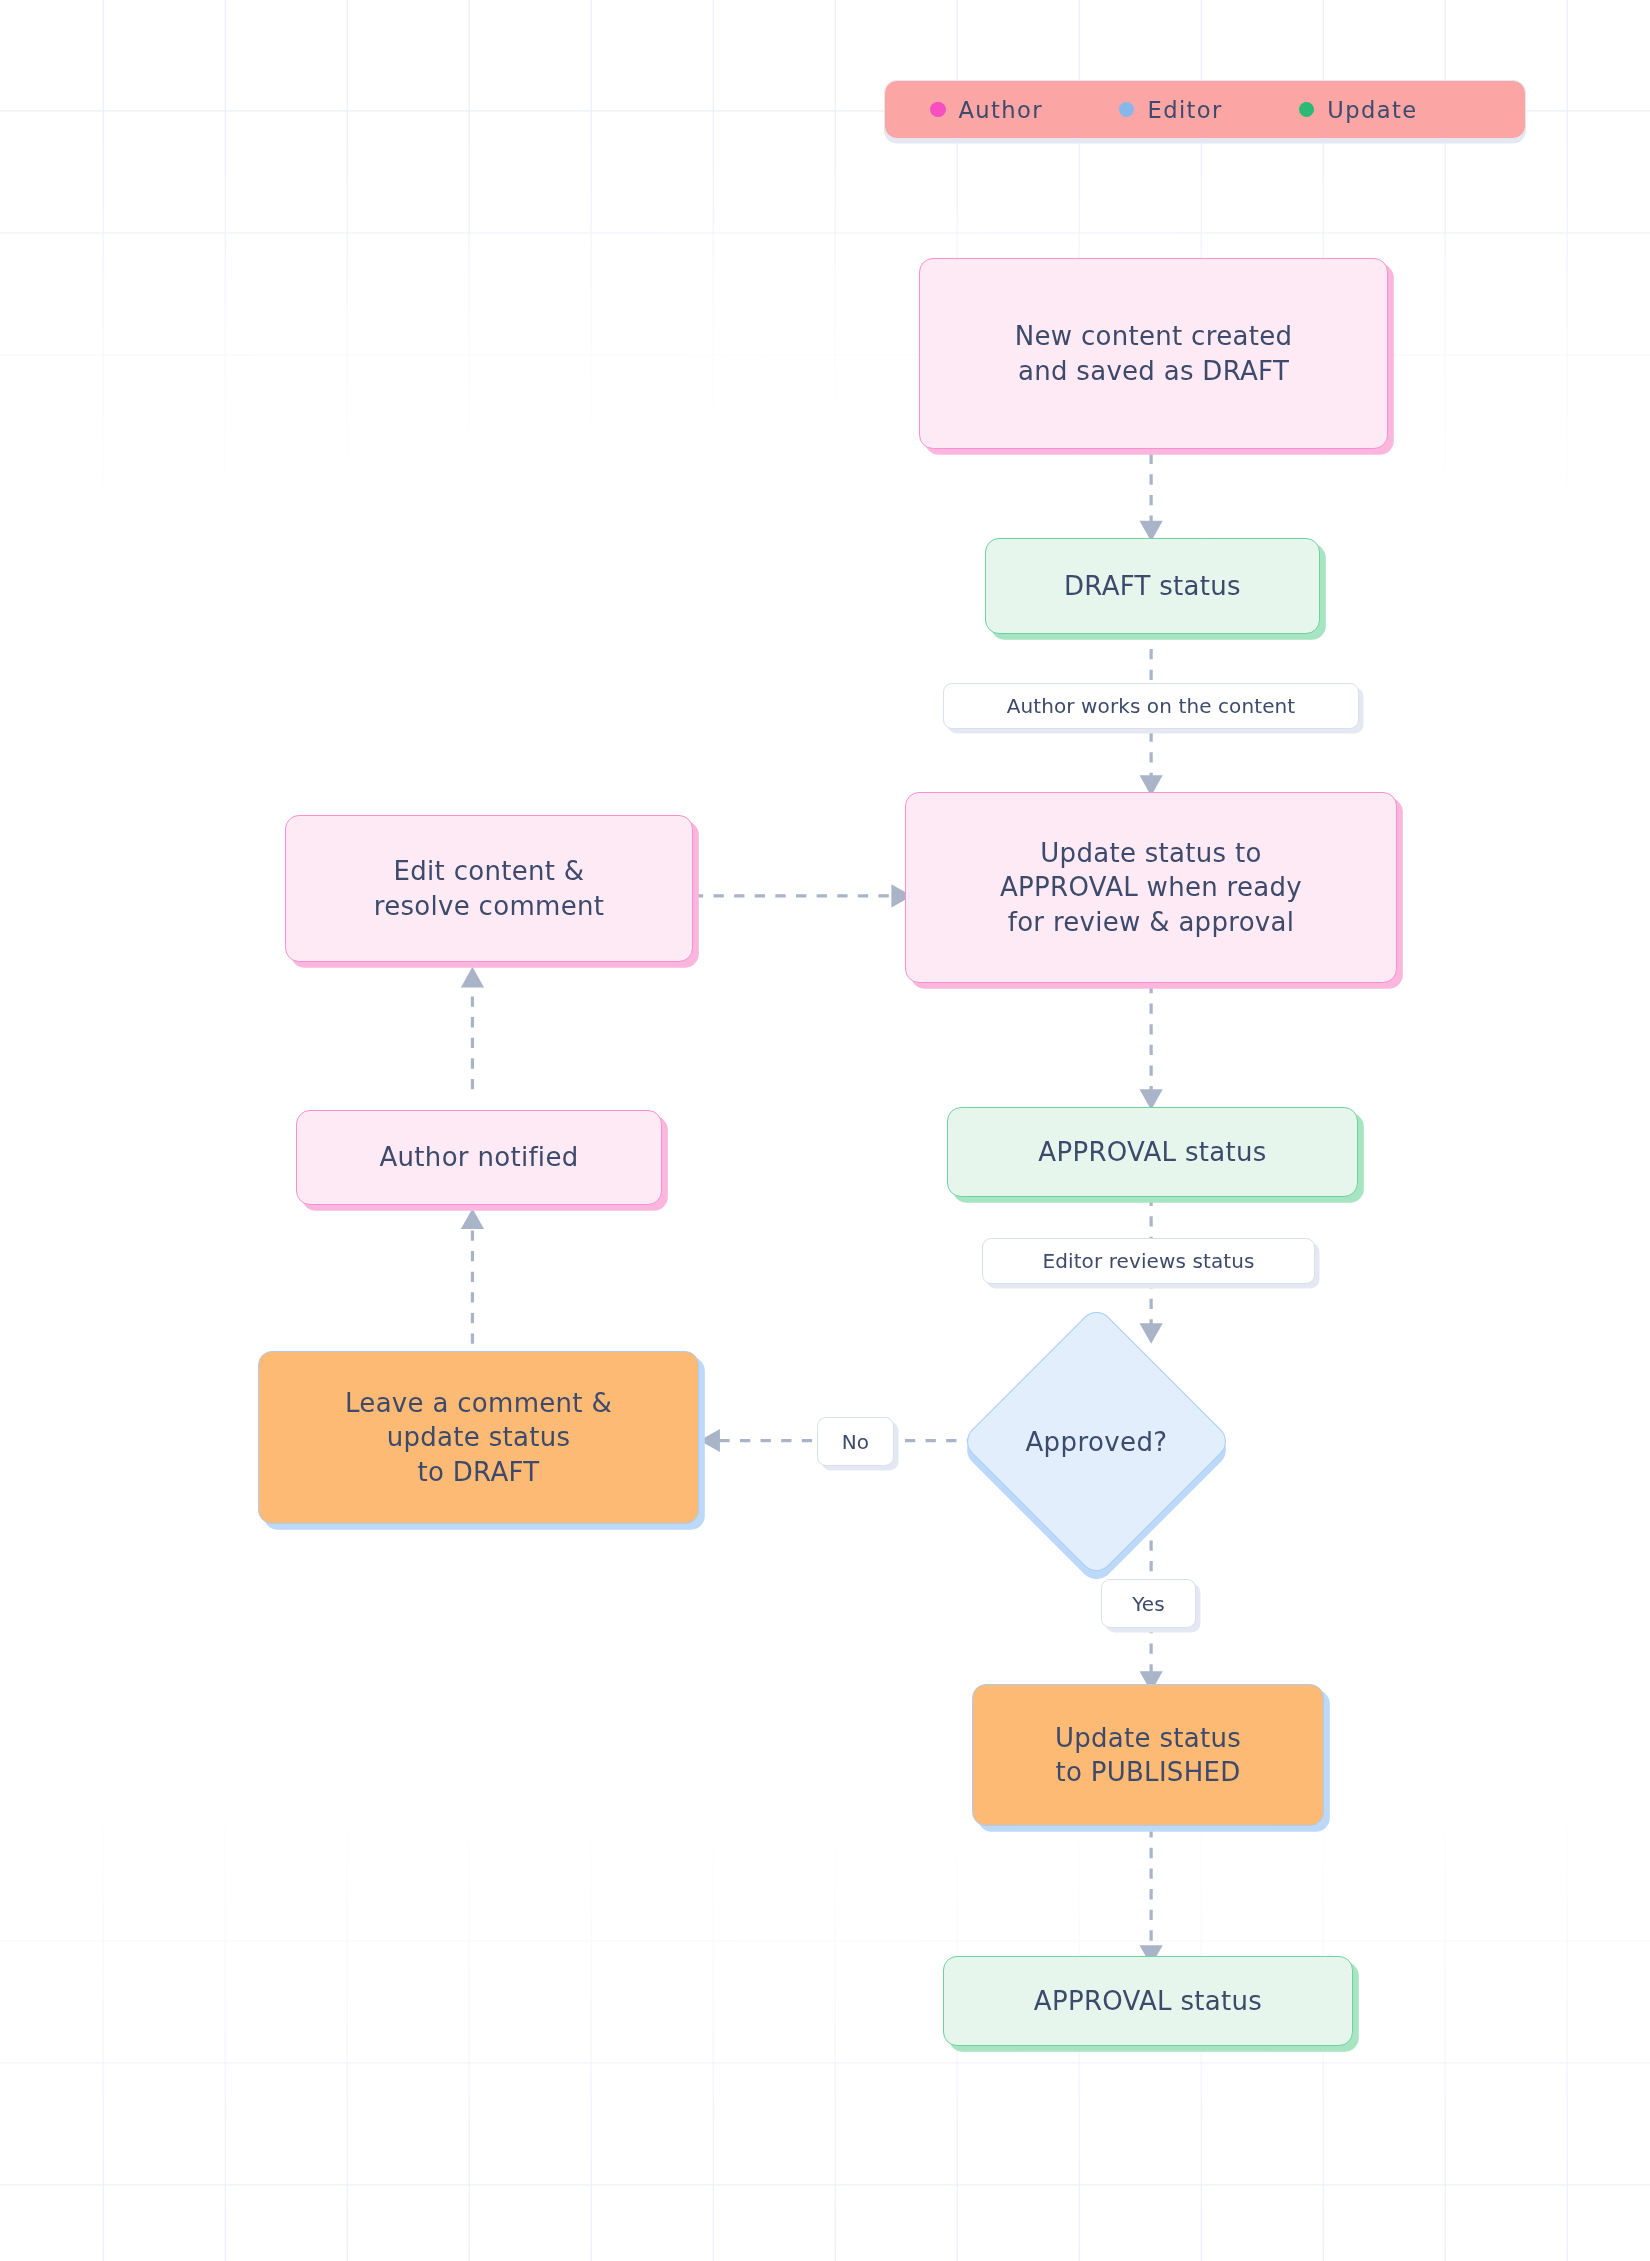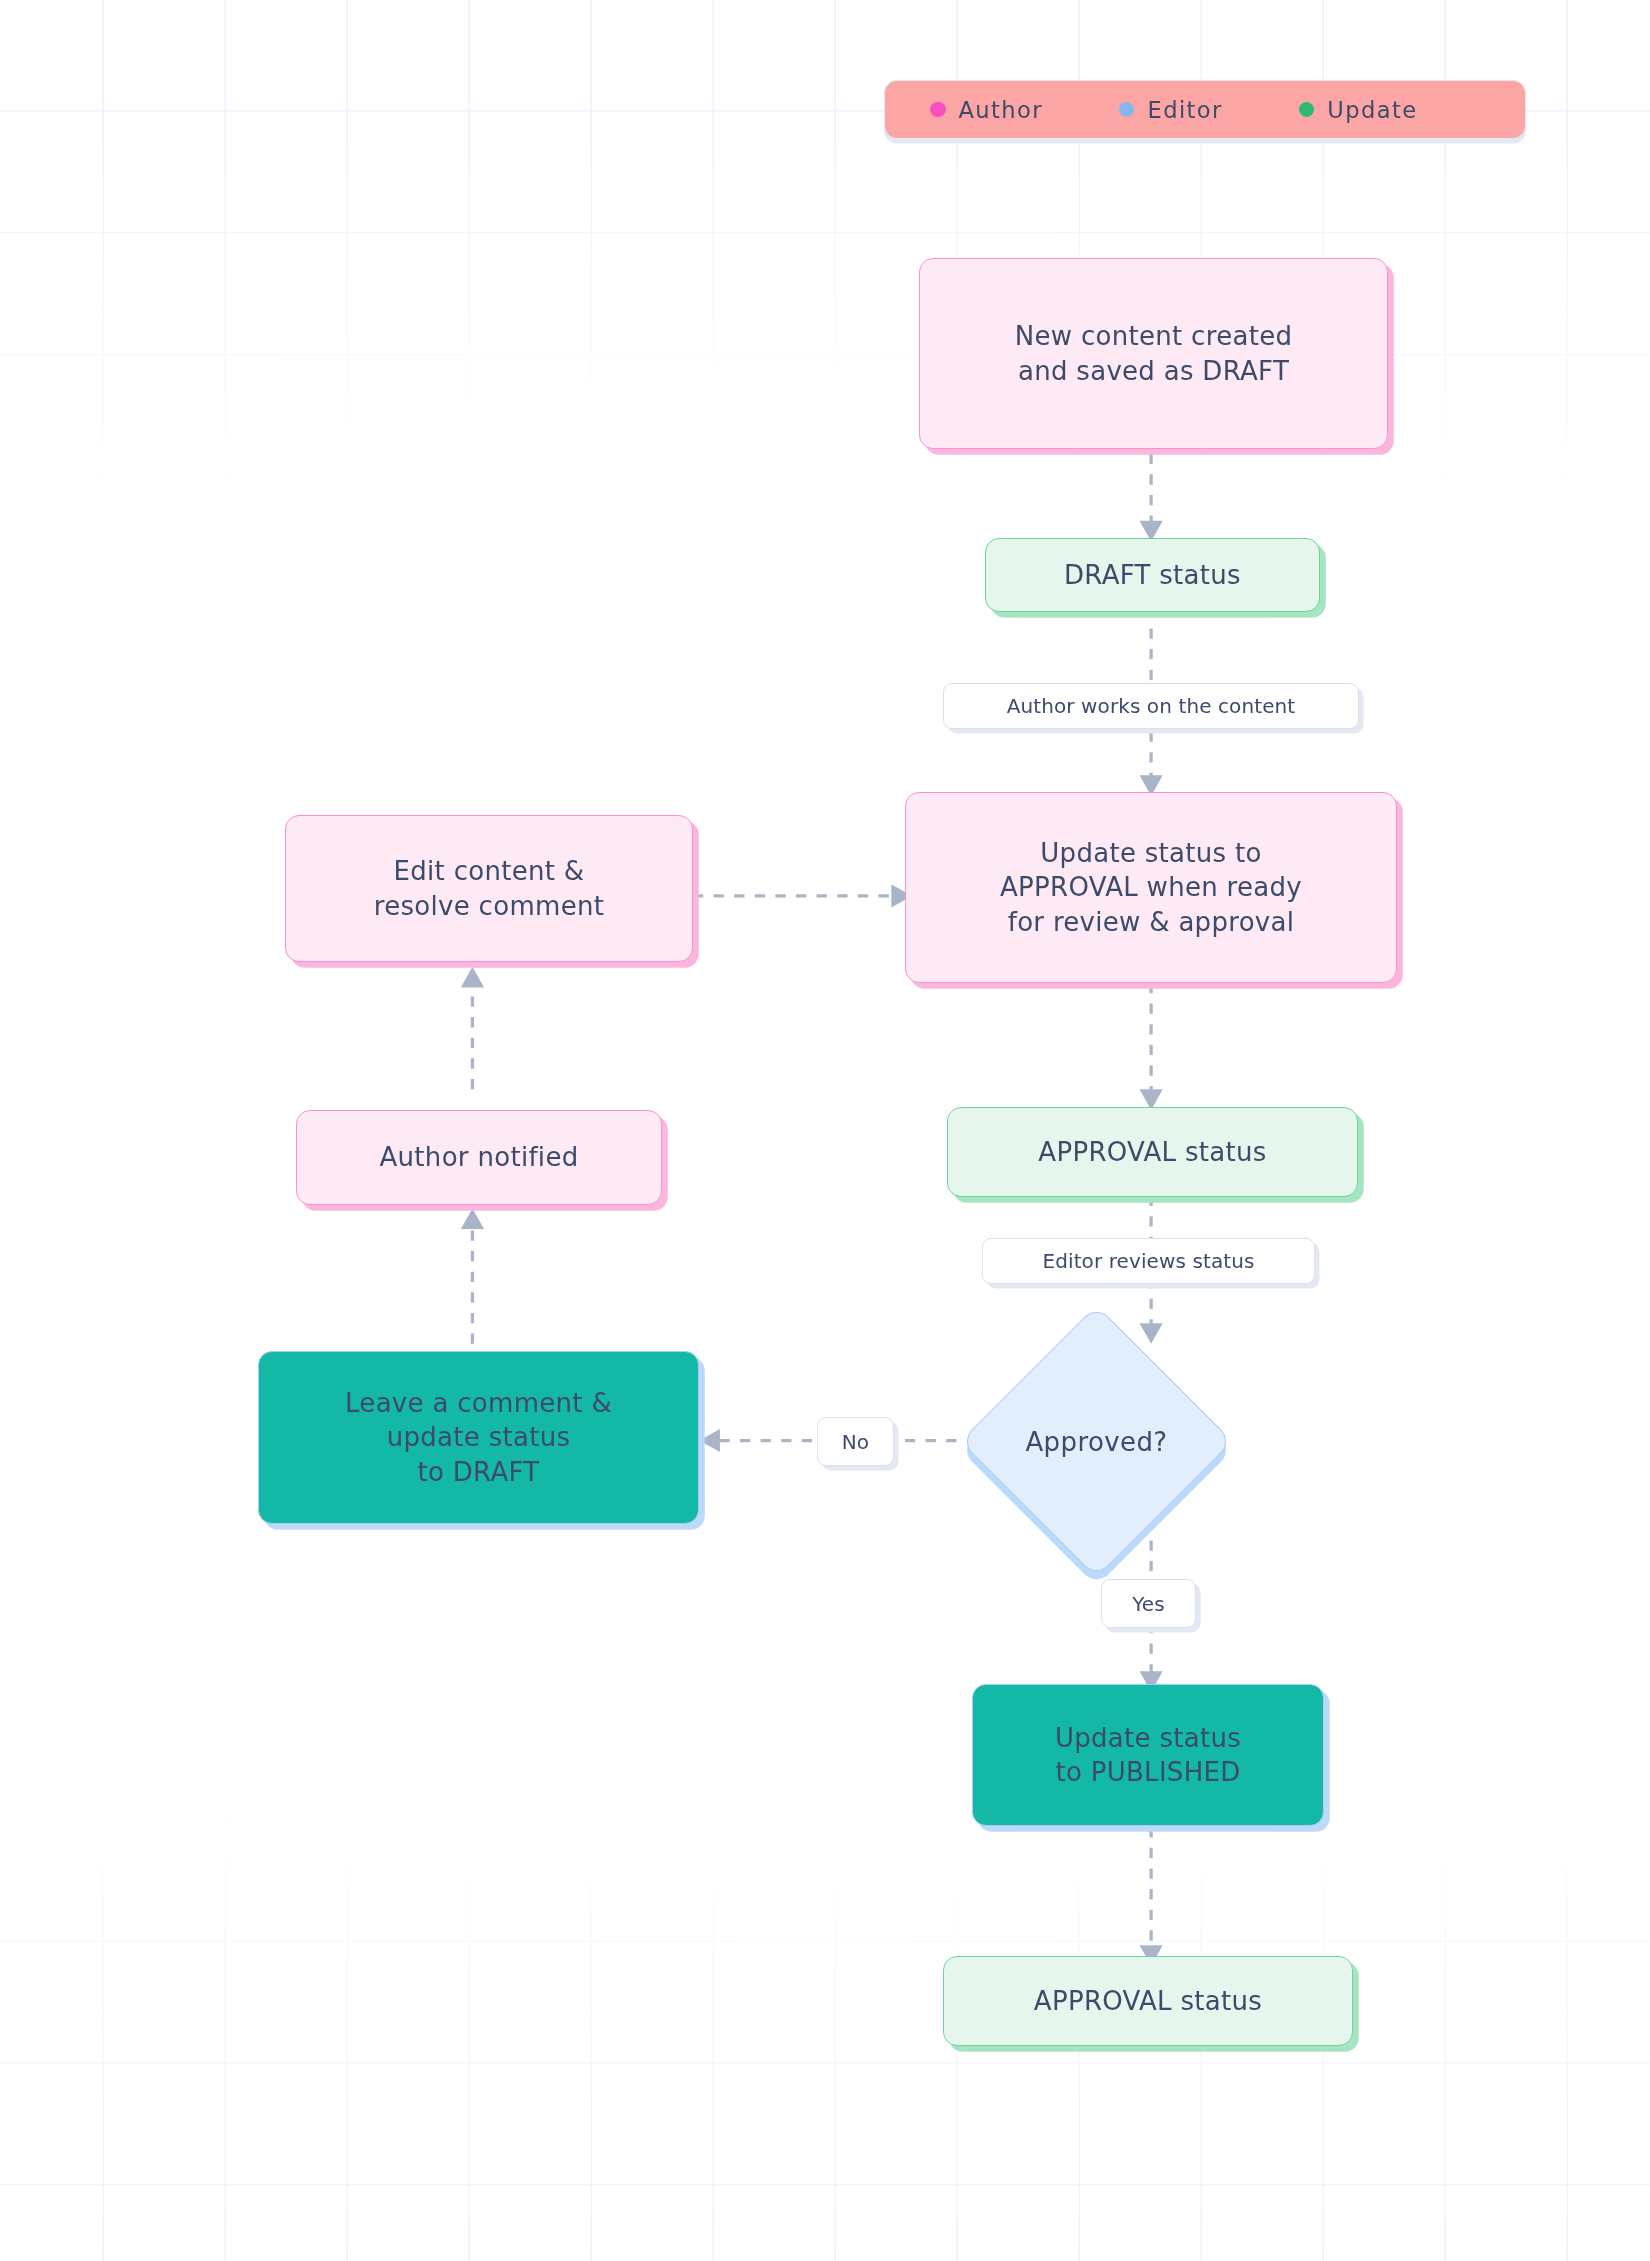--- a/index.html
+++ b/index.html
@@ -80,21 +80,21 @@
     background:#fdeaf4;
     border:1.9px solid #fb8fd0;
     box-shadow:5.8px 5.8px 0 0 #fbb6dd;
   }
   .node.green {
     background:#e6f6ec;
     border:1.9px solid #6ed39b;
     box-shadow:5.8px 5.8px 0 0 #a7e4c2;
   }
   .node.blue {
-    background:#14b8a6;
+    background:#fdba74;
     border:1.9px solid #a8cdf5;
     box-shadow:5.8px 5.8px 0 0 #bcd9fa;
   }
 
   
   #decision-approved {
     position:absolute;
     left:1000px; top:1345px;
     width:193px; height:193px;
     transform:rotate(45deg);
@@ -198,21 +198,21 @@
     </div>
     <div class="legend-item i2">
       <span class="legend-dot" style="background:#2cb973"></span>
       <span class="legend-label">Update</span>
     </div>
   </div>
 
   <div class="node pink" style="left:919px; top:258px; width:469px; height:191px;">New content created
 and saved as DRAFT</div>
 
-  <div class="node green" style="left:985px; top:538px; width:335px; height:74px;">DRAFT status</div>
+  <div class="node green" style="left:985px; top:538px; width:335px; height:96px;">DRAFT status</div>
 
   <div class="edge-label" style="left:943px; top:683px; width:416px; height:46px;">Author works on the content</div>
 
   <div class="node pink" style="left:905px; top:792px; width:492px; height:191px;">Update status to
 APPROVAL when ready
 for review &amp; approval</div>
 
   <div class="node pink" style="left:285px; top:815px; width:408px; height:147px;">Edit content &amp;
 resolve comment</div>
 

